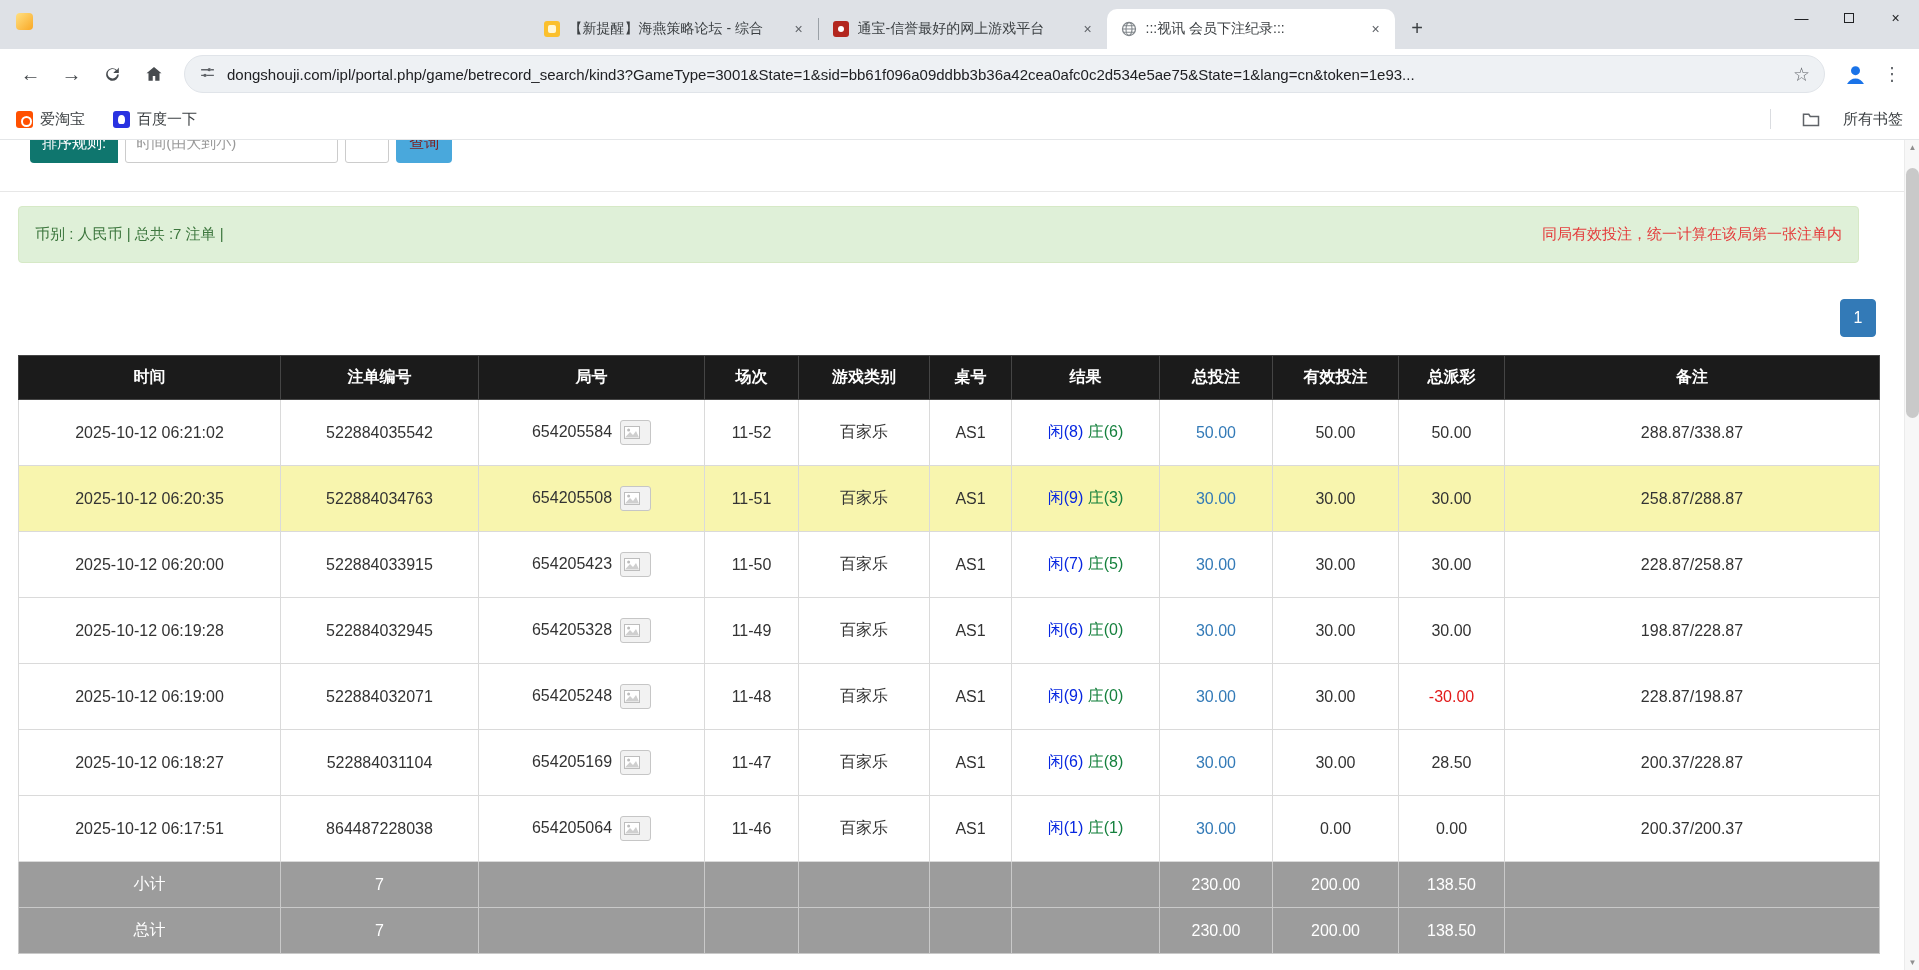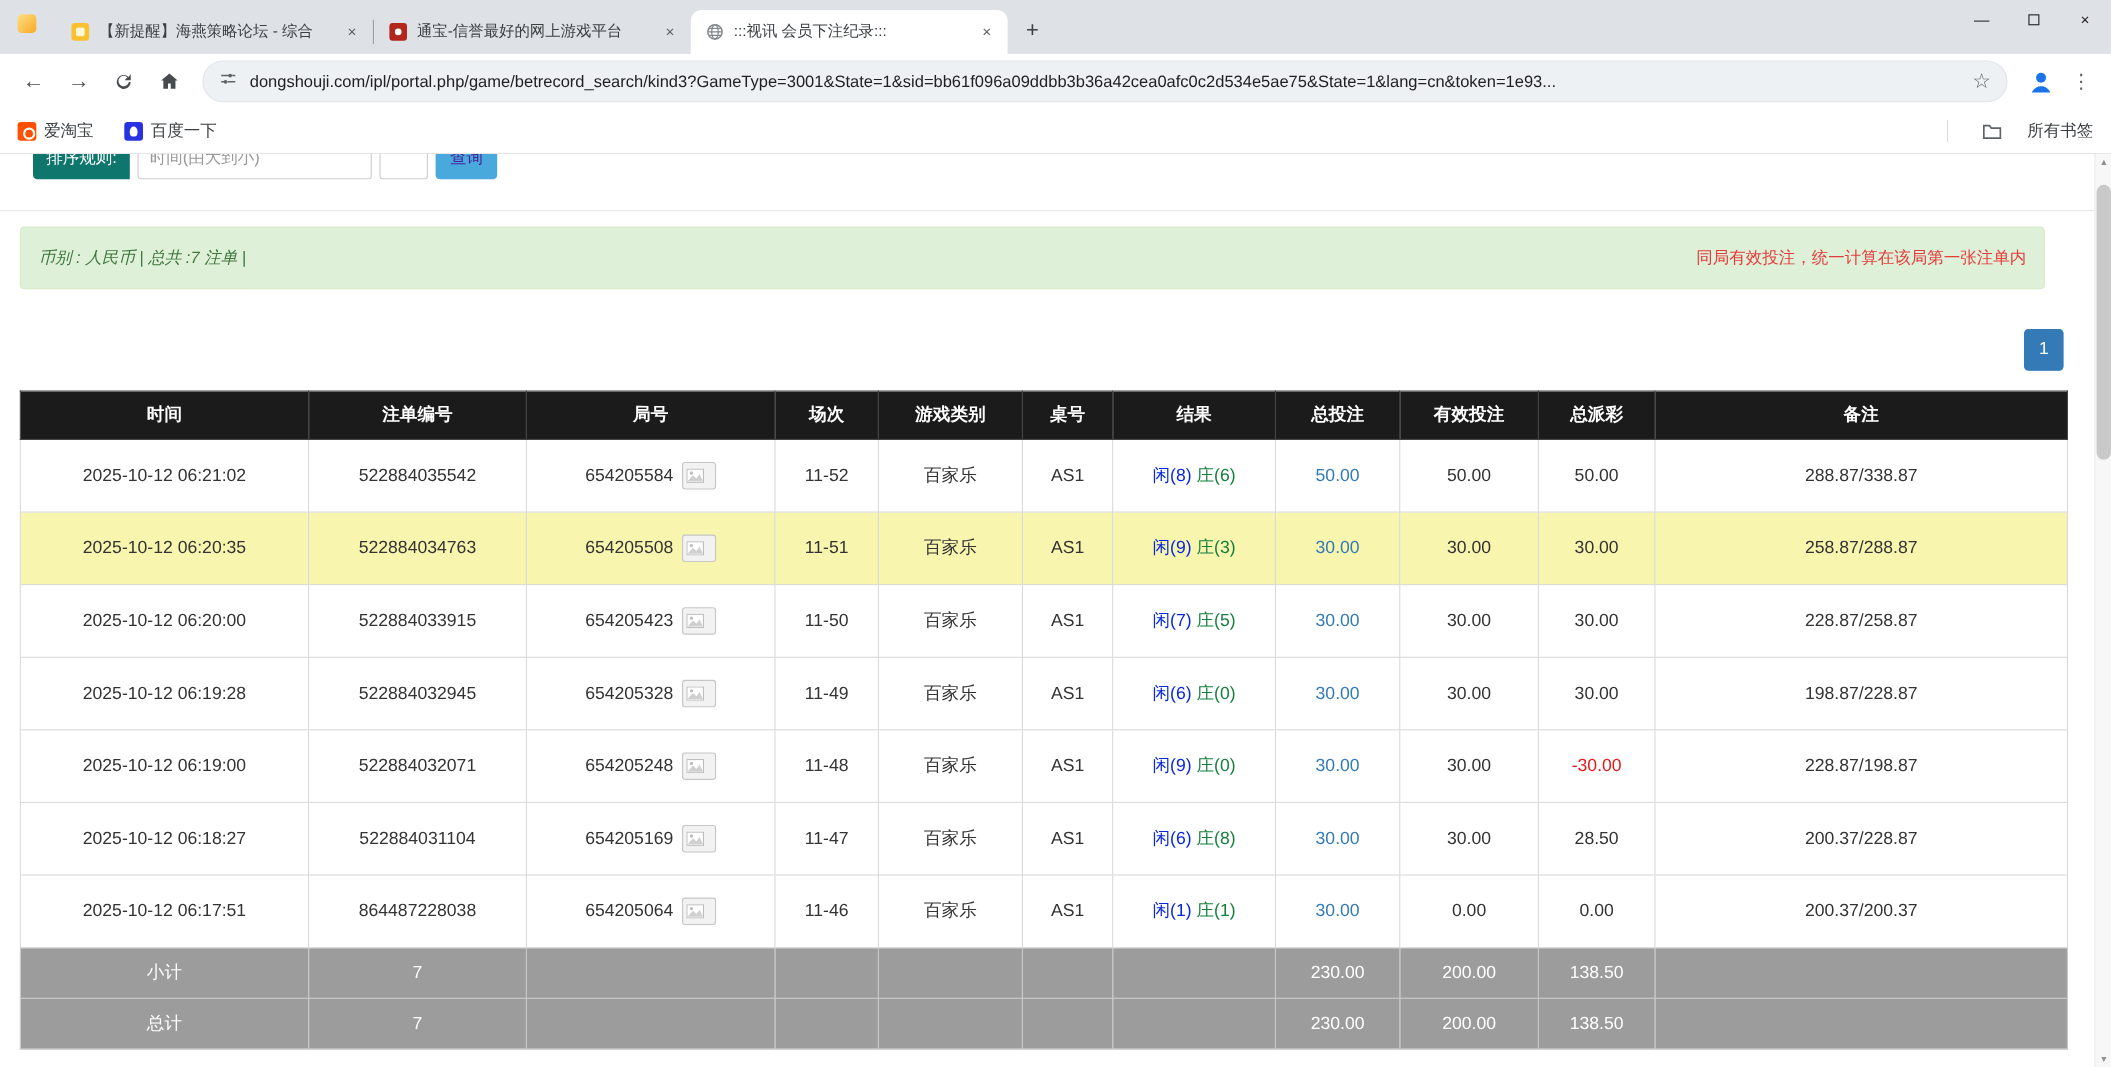--- a/index.html
+++ b/index.html
@@ -1,20 +1,20 @@
 <!DOCTYPE html>
 <html><head>
 <meta charset="utf-8">
 <style>
   * { margin:0; padding:0; box-sizing:border-box; }
   html,body { width:1919px; height:970px; overflow:hidden; }
   body { font-family:"Liberation Sans","DejaVu Sans",sans-serif; background:#fff; position:relative; }
 
   
-  .tabstrip { height:49px; background:#dee1e6; display:flex; align-items:flex-end; padding-left:17px; position:relative; }
+  .tabstrip { height:49px; background:#dee1e6; display:flex; align-items:flex-end; padding-left:7px; position:relative;justify-content:center; }
   .browser-logo { position:absolute; left:16px; top:13px; width:17px; height:17px; border-radius:4px;
                   background:linear-gradient(135deg,#ffe082,#f9a825); }
   .tabs { display:flex; align-items:flex-end; margin-left:34px; }
   .tab { width:288px; height:40px; display:flex; align-items:center; gap:9px; padding:0 10px 0 14px;
          border-radius:10px 10px 0 0; font-size:14px; color:#3c4043; cursor:pointer; }
   .tab.active { background:#fff; }
   .tab .ttl { flex:1; white-space:nowrap; overflow:hidden; text-overflow:ellipsis; }
   .tclose { width:18px; height:18px; border-radius:50%; display:flex; align-items:center; justify-content:center;
             font-size:14px; color:#5f6368; flex:0 0 auto; }
   .tab-sep { width:1px; height:22px; background:#9aa0a6; margin-bottom:9px; }
@@ -49,25 +49,25 @@
   .bm-sep { width:1px; height:20px; background:#dadce0; margin-right:8px; }
 
   
   .page { height:830px; position:relative; overflow:hidden; background:#fff; }
   .clipped-form { height:52px; border-bottom:1px solid #e7e7e7; position:relative; overflow:hidden; }
   .form-inner { position:absolute; left:30px; top:-16px; display:flex; align-items:center; gap:7px; }
   .f-label { background:#0f766e; color:#fff; font-size:15px; padding:10px 12px; border-radius:4px 0 0 4px; white-space:nowrap; }
   .f-input { width:213px; height:38px; border:1px solid #ccc; border-radius:3px; background:#fff; color:#999;
              font-size:15px; display:flex; align-items:center; padding:0 10px; }
   .f-box { width:44px; height:38px; border:1px solid #ccc; border-radius:3px; background:#fff; }
-  .f-btn { width:56px; height:38px; background:#49a8dc; border:none; border-radius:4px; color:#4c1d95; font-size:15px; cursor:pointer; }
+  .f-btn { width:56px; height:38px; background:#49a8dc; border:none; border-radius:4px; color:#7f1d1d; font-size:15px; cursor:pointer; }
 
   .alert { margin:14px 60px 0 18px; background:#dff0d8; border:1px solid #d6e9c6; border-radius:4px;
            padding:18px 16px; display:flex; justify-content:space-between; align-items:center; }
-  .alert .l { color:#3c763d; font-size:15px;font-style:italic; }
+  .alert .l { color:#3c763d; font-size:15px; }
   .alert .r { color:#e43b3b; font-size:15px; }
 
   .pagi { margin:36px 43px 0 0; display:flex; justify-content:flex-end; }
   .pagi button { min-width:36px; height:38px; background:#337ab7; color:#fff; border:1px solid #337ab7;
                  border-radius:4px; font-size:16px; cursor:pointer; }
 
   table.records { border-collapse:collapse; margin:18px 0 0 18px; table-layout:fixed; font-size:16px; color:#333; }
   .records th { background:#1b1b1b; color:#fff; height:44px; border:1px solid #454545; font-size:16px; font-weight:700; }
   .records td { height:66px; border:1px solid #dadada; text-align:center; background:#fff; }
   tr.hl td { background:#f8f5ae; }

